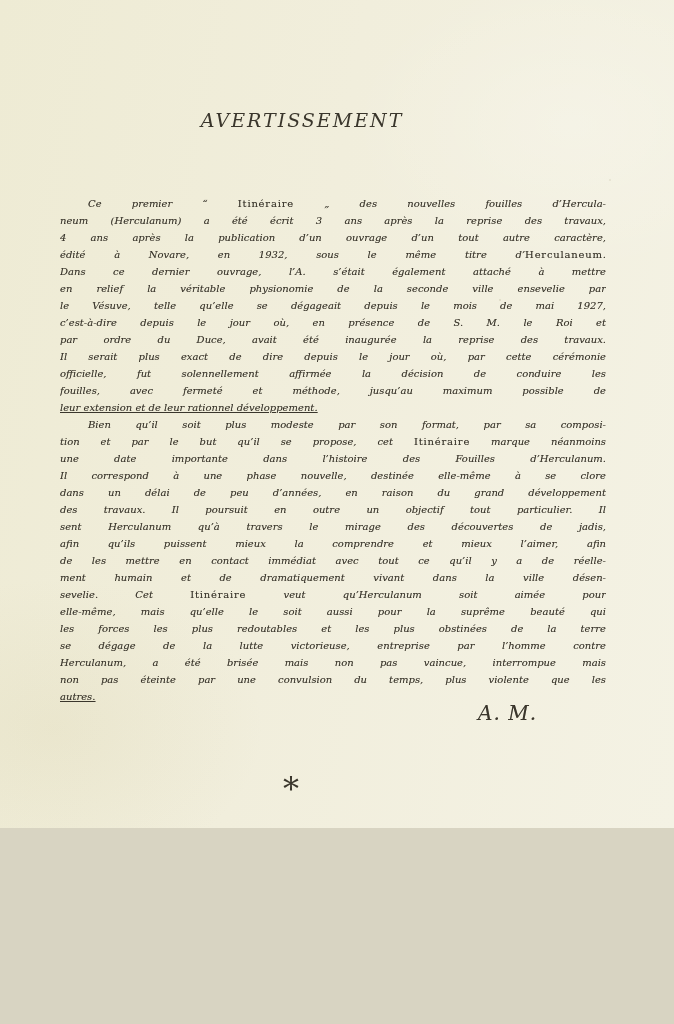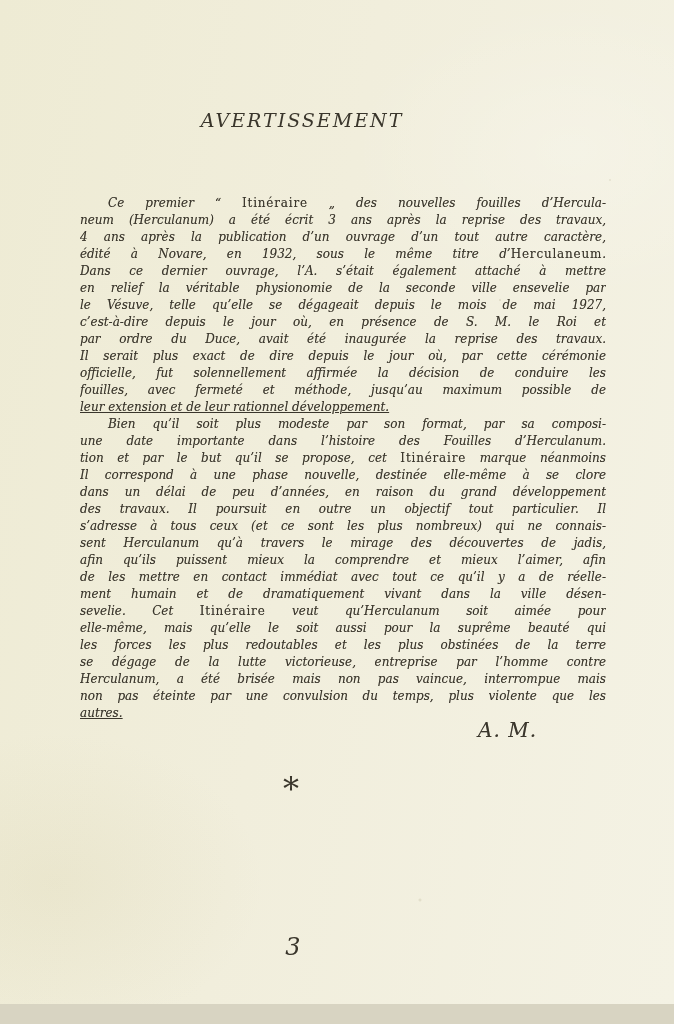--- a/index.html
+++ b/index.html
@@ -1,20 +1,20 @@
 <!DOCTYPE html>
 <html><head>
 <meta charset="utf-8">
 <style>
   html, body { margin: 0; padding: 0; background: #d8d4c2; }
 
   .page {
     position: relative;
     width: 674px;
-    height: 1004px;
+    height: 828px;
     margin: 0 auto;
     overflow: hidden;
     font-family: "DejaVu Serif", serif;
     color: var(--ink, #3a362c);
     background:
       radial-gradient(2px 2px at 500px 300px, rgba(150,140,100,0.35), rgba(150,140,100,0) 70%),
       radial-gradient(2px 2px at 120px 650px, rgba(150,140,100,0.30), rgba(150,140,100,0) 70%),
       radial-gradient(3px 3px at 420px 900px, rgba(150,140,100,0.25), rgba(150,140,100,0) 70%),
       radial-gradient(2px 2px at 610px 180px, rgba(150,140,100,0.25), rgba(150,140,100,0) 70%),
       radial-gradient(300px 200px at 85% 15%, rgba(255,255,255,0.20), rgba(255,255,255,0) 75%),
@@ -41,27 +41,26 @@
 
   .body-text {
     position: absolute;
     top: 195px;
     left: 60px;
     width: 546px;
     text-shadow: 0 0 0.5px rgba(58,54,44,0.45);
   }
   .line {
     font-style: italic;
-    font-size: 12px;
+    font-size: 10px;
     line-height: 17px;
     height: 17px;
     overflow: hidden;
     text-align: justify;
     text-align-last: justify;
-    margin-left: 20px;
   }
   .line.indent { padding-left: 28px; }
   .line.last { text-align-last: left; text-decoration: underline; }
   .roman { font-style: normal; letter-spacing: 0.8px; }
 
   .signature {
     font-style: italic;
     font-size: 20px;
     line-height: 17px;
     text-align: right;
@@ -117,26 +116,25 @@
       <div class="line"><span>Dans ce dernier ouvrage, l’A. s’était également attaché à mettre</span></div>
       <div class="line"><span>en relief la véritable physionomie de la seconde ville ensevelie par</span></div>
       <div class="line"><span>le Vésuve, telle qu’elle se dégageait depuis le mois de mai 1927,</span></div>
       <div class="line"><span>c’est-à-dire depuis le jour où, en présence de S. M. le Roi et</span></div>
       <div class="line"><span>par ordre du Duce, avait été inaugurée la reprise des travaux.</span></div>
       <div class="line"><span>Il serait plus exact de dire depuis le jour où, par cette cérémonie</span></div>
       <div class="line"><span>officielle, fut solennellement affirmée la décision de conduire les</span></div>
       <div class="line"><span>fouilles, avec fermeté et méthode, jusqu’au maximum possible de</span></div>
       <div class="line last"><span>leur extension et de leur rationnel développement.</span></div>
       <div class="line indent"><span>Bien qu’il soit plus modeste par son format, par sa composi-</span></div>
+      <div class="line"><span>tion et par le but qu’il se propose, cet </span><span class="roman">Itinéraire</span><span> marque néanmoins</span></div>
       <div class="line"><span>une date importante dans l’histoire des Fouilles d’Herculanum.</span></div>
-      <div class="line"><span>tion et par le but qu’il se propose, cet </span><span class="roman">Itinéraire</span><span> marque néanmoins</span></div>
       <div class="line"><span>Il correspond à une phase nouvelle, destinée elle-même à se clore</span></div>
       <div class="line"><span>dans un délai de peu d’années, en raison du grand développement</span></div>
       <div class="line"><span>des travaux. Il poursuit en outre un objectif tout particulier. Il</span></div>
-      <div class="line"><span>s’adresse à tous ceux (et ce sont les plus nombreux) qui ne connais-</span></div>
       <div class="line"><span>sent Herculanum qu’à travers le mirage des découvertes de jadis,</span></div>
       <div class="line"><span>afin qu’ils puissent mieux la comprendre et mieux l’aimer, afin</span></div>
       <div class="line"><span>de les mettre en contact immédiat avec tout ce qu’il y a de réelle-</span></div>
       <div class="line"><span>ment humain et de dramatiquement vivant dans la ville désen-</span></div>
       <div class="line"><span>sevelie. Cet </span><span class="roman">Itinéraire</span><span> veut qu’Herculanum soit aimée pour</span></div>
       <div class="line"><span>elle-même, mais qu’elle le soit aussi pour la suprême beauté qui</span></div>
       <div class="line"><span>les forces les plus redoutables et les plus obstinées de la terre</span></div>
       <div class="line"><span>se dégage de la lutte victorieuse, entreprise par l’homme contre</span></div>
       <div class="line"><span>Herculanum, a été brisée mais non pas vaincue, interrompue mais</span></div>
       <div class="line"><span>non pas éteinte par une convulsion du temps, plus violente que les</span></div>

